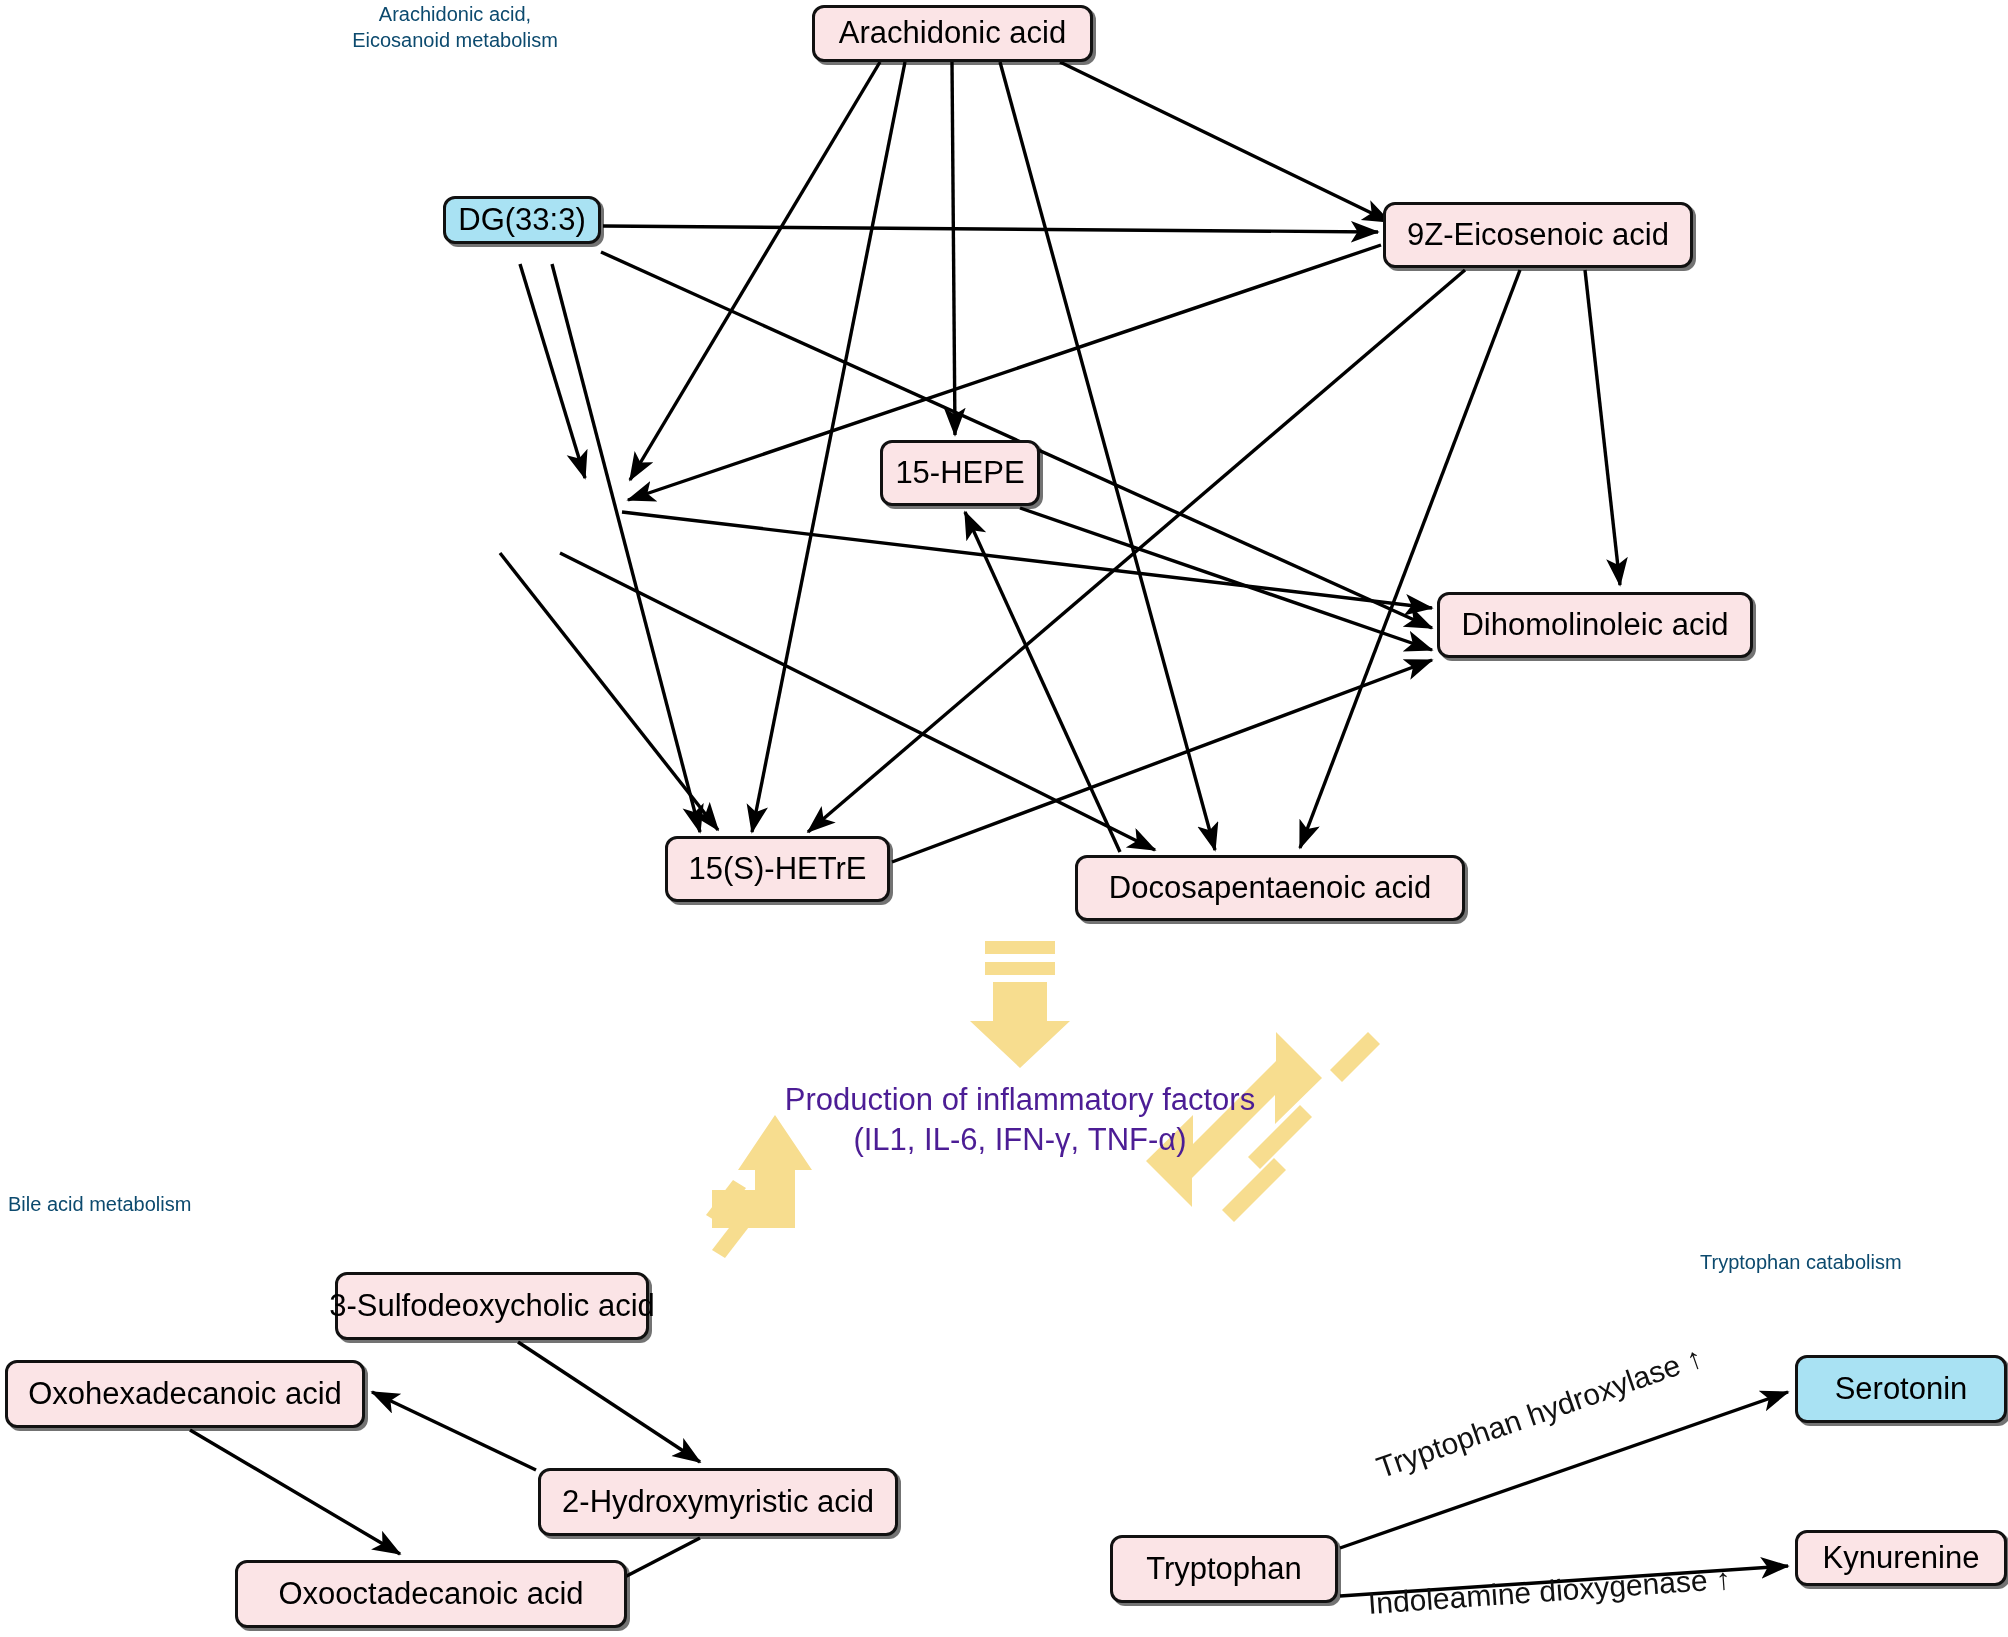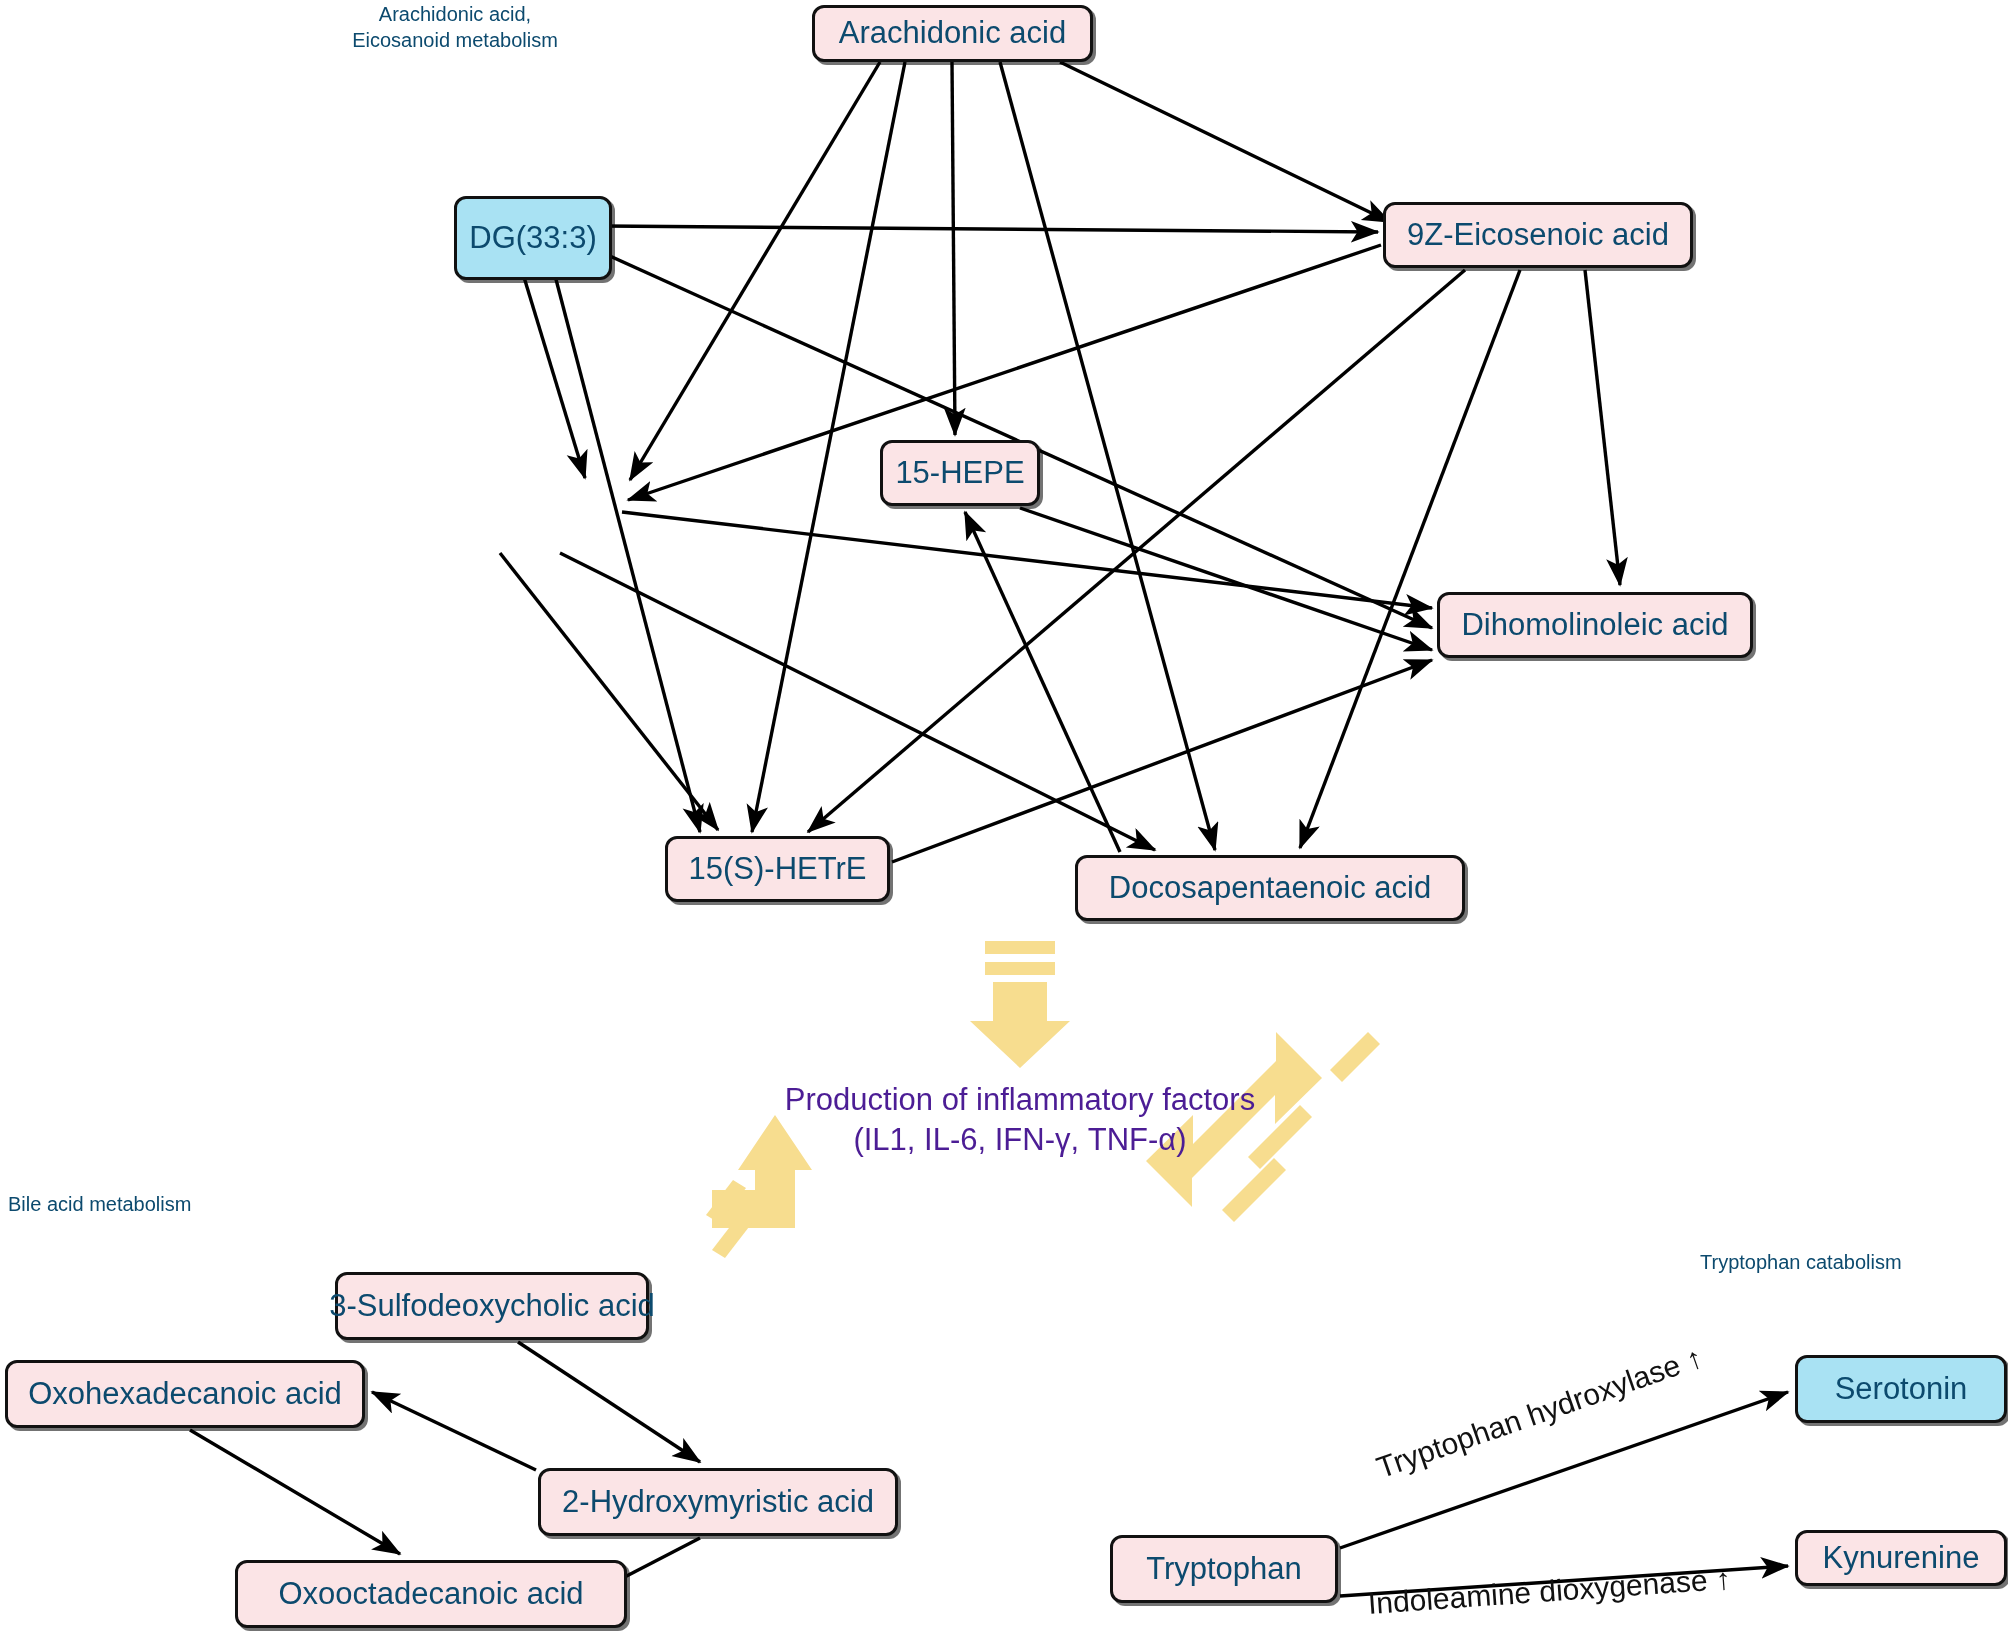--- a/index.html
+++ b/index.html
@@ -25,21 +25,21 @@
   }
   .node {
     position: absolute;
     box-sizing: border-box;
     display: flex;
     align-items: center;
     justify-content: center;
     border: 3px solid #111111;
     border-radius: 12px;
     background: #fbe4e6;
-    color: #0c4a6e;
+    color: #000000;
     font-size: 31px;
     line-height: 1.1;
     white-space: nowrap;
     box-shadow: 3px 3px 0 0 rgba(0,0,0,0.55);
     font-family: "Liberation Sans", sans-serif;
   }
   .node.blue {
     background: #a9e2f3;
   }
   .section-title {
@@ -145,21 +145,21 @@
 
   <div class="section-title" style="left:8px; top:1192px;">Bile acid metabolism</div>
 
   <div class="section-title" style="left:1700px; top:1250px;">Tryptophan catabolism</div>
 
   <div class="center-text" style="left:720px; top:1080px; width:600px;">Production of inflammatory factors
 (IL1, IL-6, IFN-γ, TNF-α)</div>
 
   <div class="node" style="left:812px; top:5px; width:281px; height:57px;">Arachidonic acid</div>
 
-  <div class="node blue" style="left:443px; top:196px; width:158px; height:84px;margin-left:11px;">DG(33:3)</div>
+  <div class="node blue" style="left:443px; top:196px; width:158px; height:48px;">DG(33:3)</div>
 
   <div class="node" style="left:1383px; top:202px; width:310px; height:66px;">9Z-Eicosenoic acid</div>
 
 
   <div class="node" style="left:880px; top:440px; width:160px; height:66px;">15-HEPE</div>
 
   <div class="node" style="left:1437px; top:592px; width:316px; height:66px;">Dihomolinoleic acid</div>
 
   <div class="node" style="left:665px; top:836px; width:225px; height:66px;">15(S)-HETrE</div>
 

